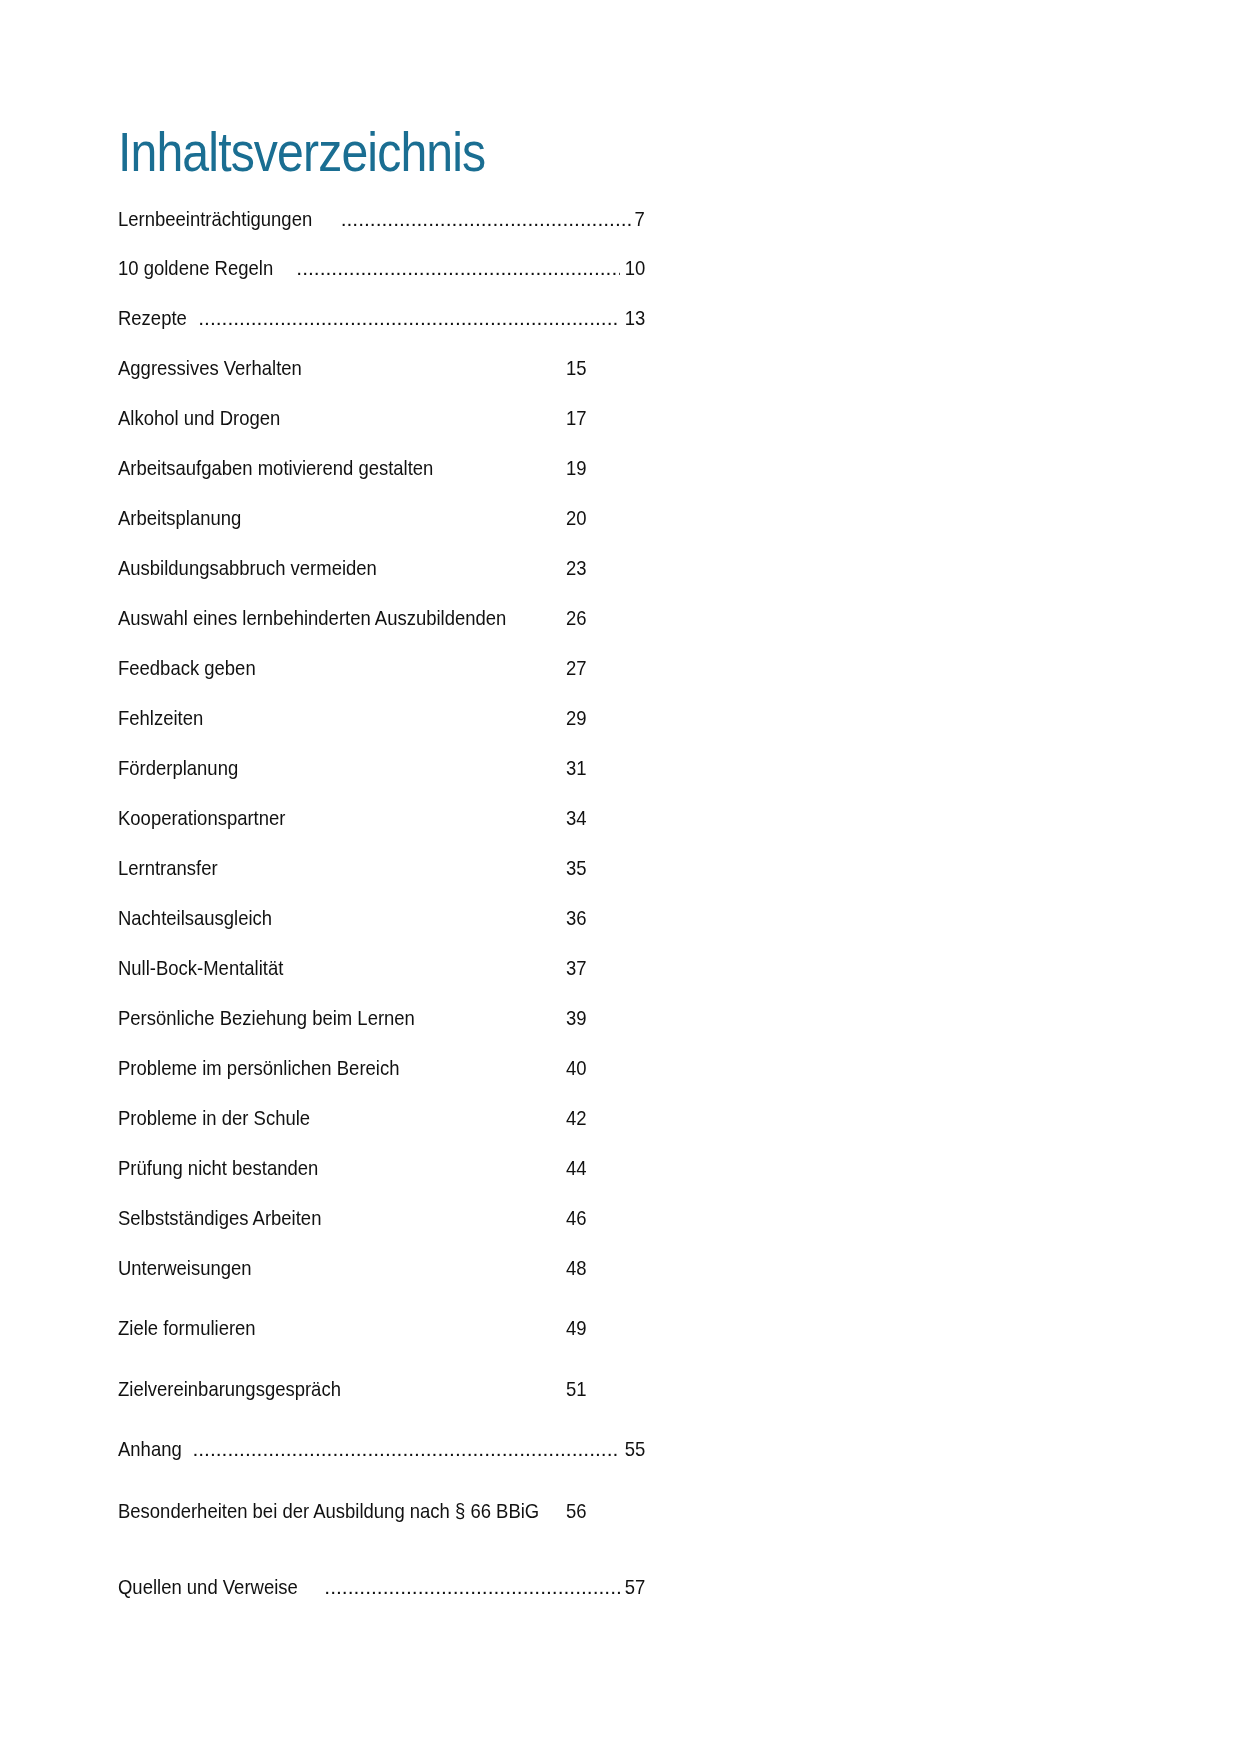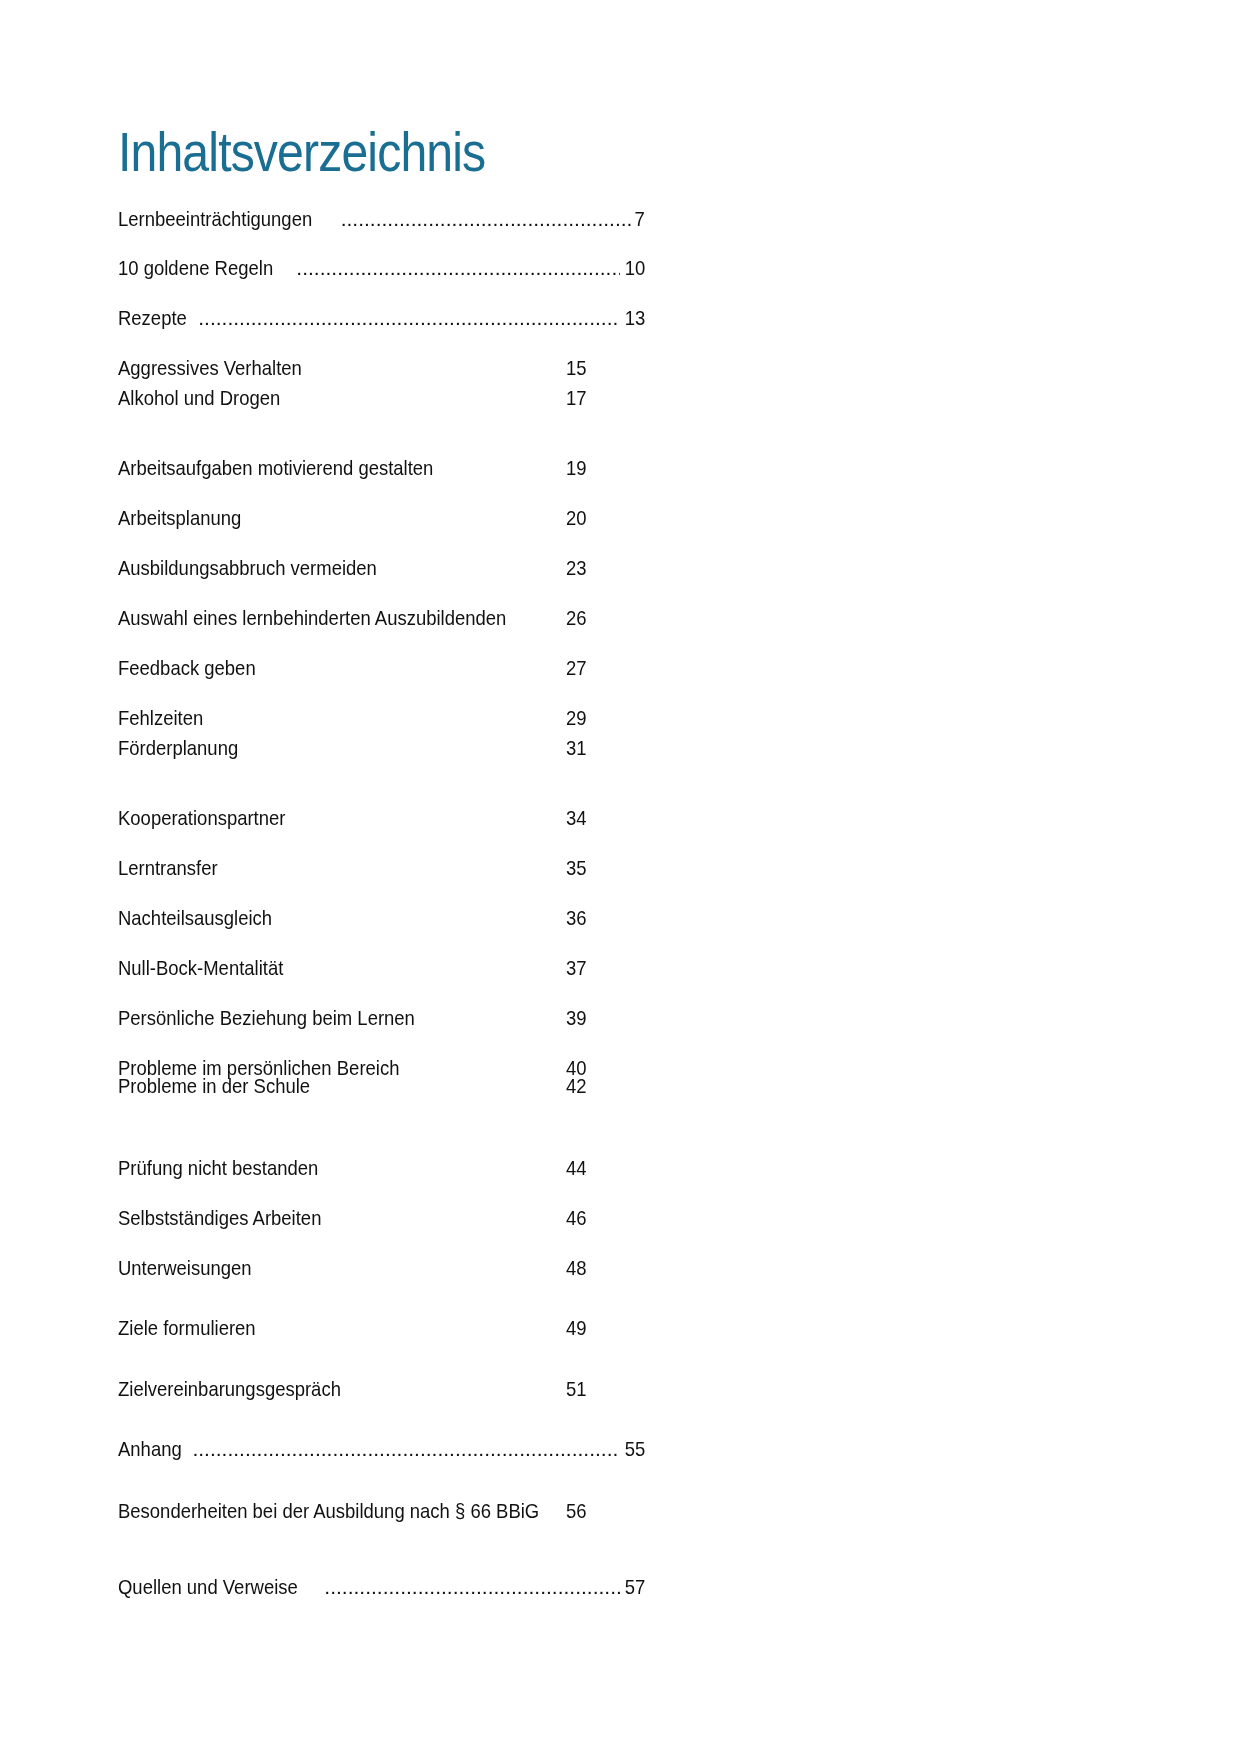--- a/index.html
+++ b/index.html
@@ -34,35 +34,35 @@
       <span class="label">10 goldene Regeln</span>
       <span class="dots"></span>
       <span class="page">10</span>
     </div>
     <div class="entry dotted" style="top: 303px;">
       <span class="label">Rezepte</span>
       <span class="dots"></span>
       <span class="page">13</span>
     </div>
     <div class="entry tab" style="top: 353px;"><span class="label">Aggressives Verhalten</span><span class="page">15</span></div>
-    <div class="entry tab" style="top: 383px;"><span class="label">Alkohol und Drogen</span><span class="page">17</span></div>
+    <div class="entry tab" style="top: 403px;"><span class="label">Alkohol und Drogen</span><span class="page">17</span></div>
     <div class="entry tab" style="top: 453px;"><span class="label">Arbeitsaufgaben motivierend gestalten</span><span class="page">19</span></div>
     <div class="entry tab" style="top: 503px;"><span class="label">Arbeitsplanung</span><span class="page">20</span></div>
     <div class="entry tab" style="top: 553px;"><span class="label">Ausbildungsabbruch vermeiden</span><span class="page">23</span></div>
     <div class="entry tab" style="top: 603px;"><span class="label">Auswahl eines lernbehinderten Auszubildenden</span><span class="page">26</span></div>
     <div class="entry tab" style="top: 653px;"><span class="label">Feedback geben</span><span class="page">27</span></div>
     <div class="entry tab" style="top: 703px;"><span class="label">Fehlzeiten</span><span class="page">29</span></div>
-    <div class="entry tab" style="top: 733px; text-align: center;"><span class="label">Förderplanung</span><span class="page">31</span></div>
+    <div class="entry tab" style="top: 753px; text-align: center;"><span class="label">Förderplanung</span><span class="page">31</span></div>
     <div class="entry tab" style="top: 803px;"><span class="label">Kooperationspartner</span><span class="page">34</span></div>
     <div class="entry tab" style="top: 853px;"><span class="label">Lerntransfer</span><span class="page">35</span></div>
     <div class="entry tab" style="top: 903px;"><span class="label">Nachteilsausgleich</span><span class="page">36</span></div>
     <div class="entry tab" style="top: 953px;"><span class="label">Null-Bock-Mentalität</span><span class="page">37</span></div>
     <div class="entry tab" style="top: 1003px;"><span class="label">Persönliche Beziehung beim Lernen</span><span class="page">39</span></div>
     <div class="entry tab" style="top: 1053px;"><span class="label">Probleme im persönlichen Bereich</span><span class="page">40</span></div>
-    <div class="entry tab" style="top: 1071px; text-align: center;"><span class="label">Probleme in der Schule</span><span class="page">42</span></div>
+    <div class="entry tab" style="top: 1103px; text-align: center;"><span class="label">Probleme in der Schule</span><span class="page">42</span></div>
     <div class="entry tab" style="top: 1153px;"><span class="label">Prüfung nicht bestanden</span><span class="page">44</span></div>
     <div class="entry tab" style="top: 1203px; text-align: right;"><span class="label">Selbstständiges Arbeiten</span><span class="page">46</span></div>
     <div class="entry tab" style="top: 1253px;"><span class="label">Unterweisungen</span><span class="page">48</span></div>
     <div class="entry tab" style="top: 1313px;"><span class="label">Ziele formulieren</span><span class="page">49</span></div>
     <div class="entry tab" style="top: 1374px;"><span class="label">Zielvereinbarungsgespräch</span><span class="page">51</span></div>
     <div class="entry dotted" style="top: 1434px;">
       <span class="label">Anhang</span>
       <span class="dots"></span>
       <span class="page">55</span>
     </div>

